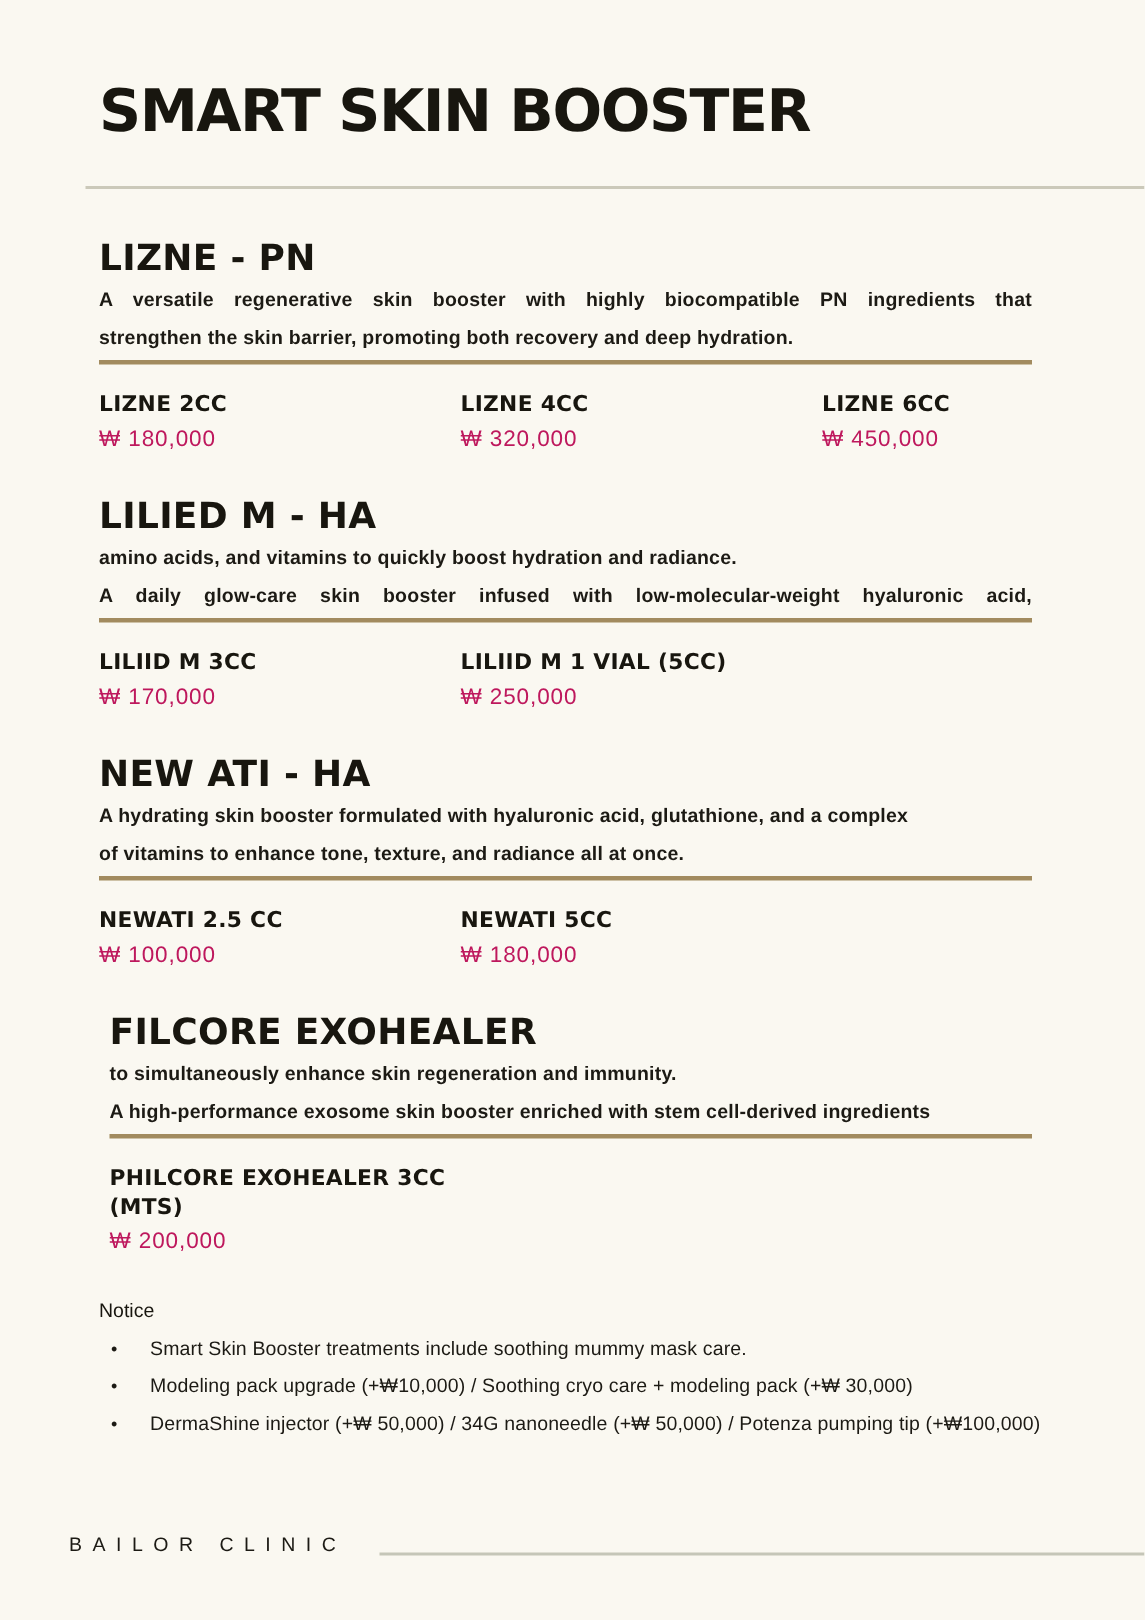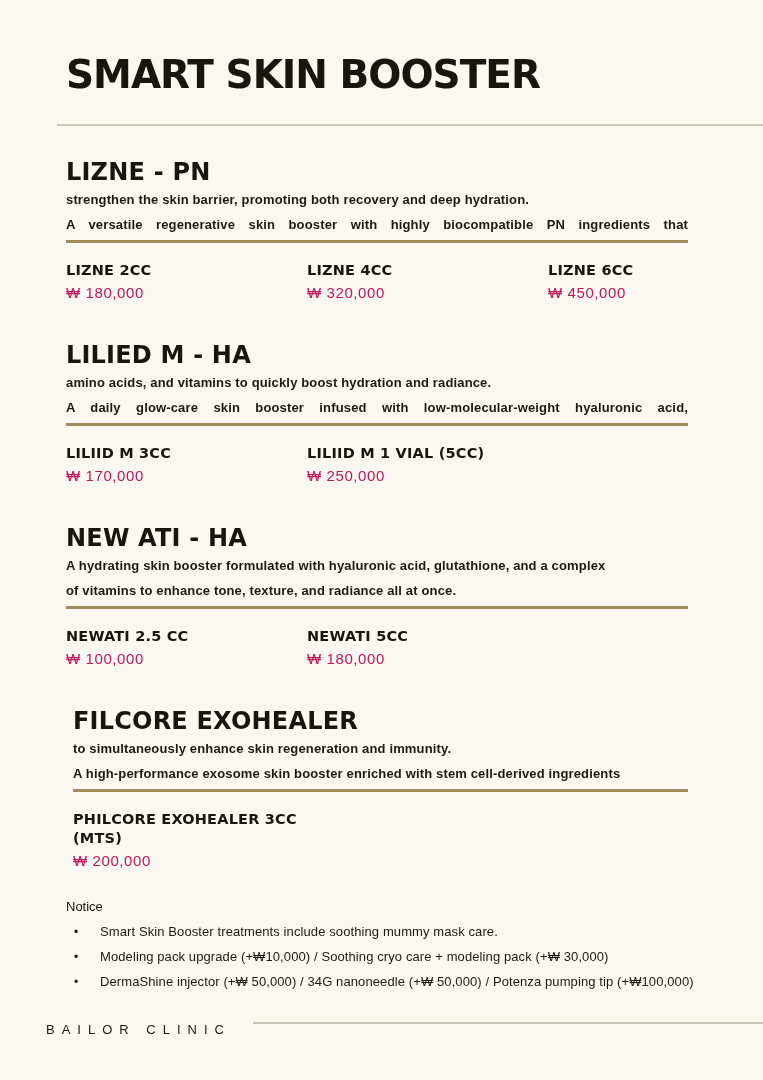--- a/index.html
+++ b/index.html
@@ -31,21 +31,21 @@
     width:706px;
     margin:29px 0 0 -9px;
   }
   .subtitle{
     margin-top:35px;
     font-size:13px;
     font-weight:bold;
     letter-spacing:0.1px;
     line-height:16px;
   }
-  .section{margin-top:40px;}
+  .section{margin-top:29px;}
   .section.first{margin-top:33px;}
   .section.indent{margin-left:7px;}
   .section h2{
     font-family:"DejaVu Sans","Liberation Sans",sans-serif;
     font-weight:bold;
     font-size:24px;
     line-height:26px;
     letter-spacing:0.2px;
     margin:0;
   }
@@ -102,21 +102,21 @@
     line-height:15px;
     letter-spacing:0.1px;
     color:#1c1a14;
   }
   .dot{width:26px;flex:0 0 26px;text-align:left;padding-left:8px;}
   .dot::before{content:"\2022";font-size:12px;}
   .footer{
     position:absolute;
     left:46px;right:0;top:1022px;
     display:flex;
-    align-items:flex-start;
+    align-items:flex-end;
   }
   .brand{
     font-size:13px;
     letter-spacing:7px;
     white-space:nowrap;
     color:#1c1a14;
   }
   .footer-rule{
     flex:1;
     height:2px;
@@ -130,22 +130,22 @@
 <div class="page">
 
   <h1 class="title">SMART SKIN BOOSTER</h1>
 
   <div class="top-rule"></div>
 
 
   <div class="section first">
     <h2>LIZNE - PN</h2>
     <div class="desc">
+      <div class="line just">A versatile regenerative skin booster with highly biocompatible PN ingredients that</div>
       <div class="line">strengthen the skin barrier, promoting both recovery and deep hydration.</div>
-      <div class="line just">A versatile regenerative skin booster with highly biocompatible PN ingredients that</div>
     </div>
     <div class="divider"></div>
     <div class="items">
       <div class="item">
         <div class="item-name">LIZNE 2CC</div>
         <div class="item-price">₩ 180,000</div>
       </div>
       <div class="item">
         <div class="item-name">LIZNE 4CC</div>
         <div class="item-price">₩ 320,000</div>

